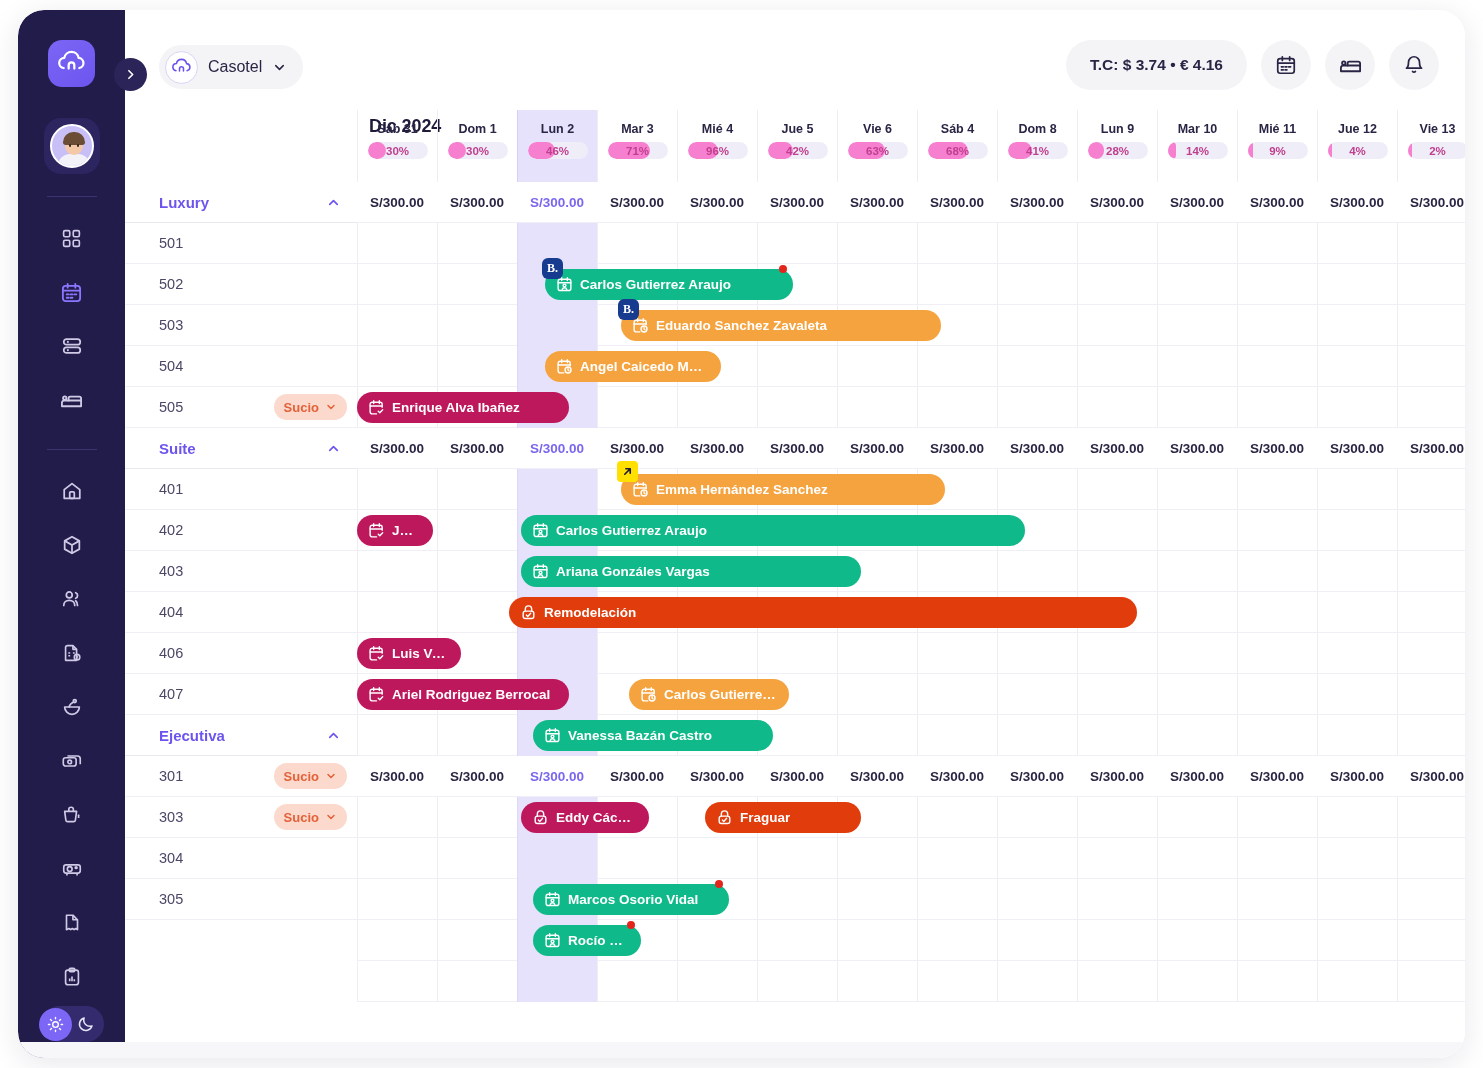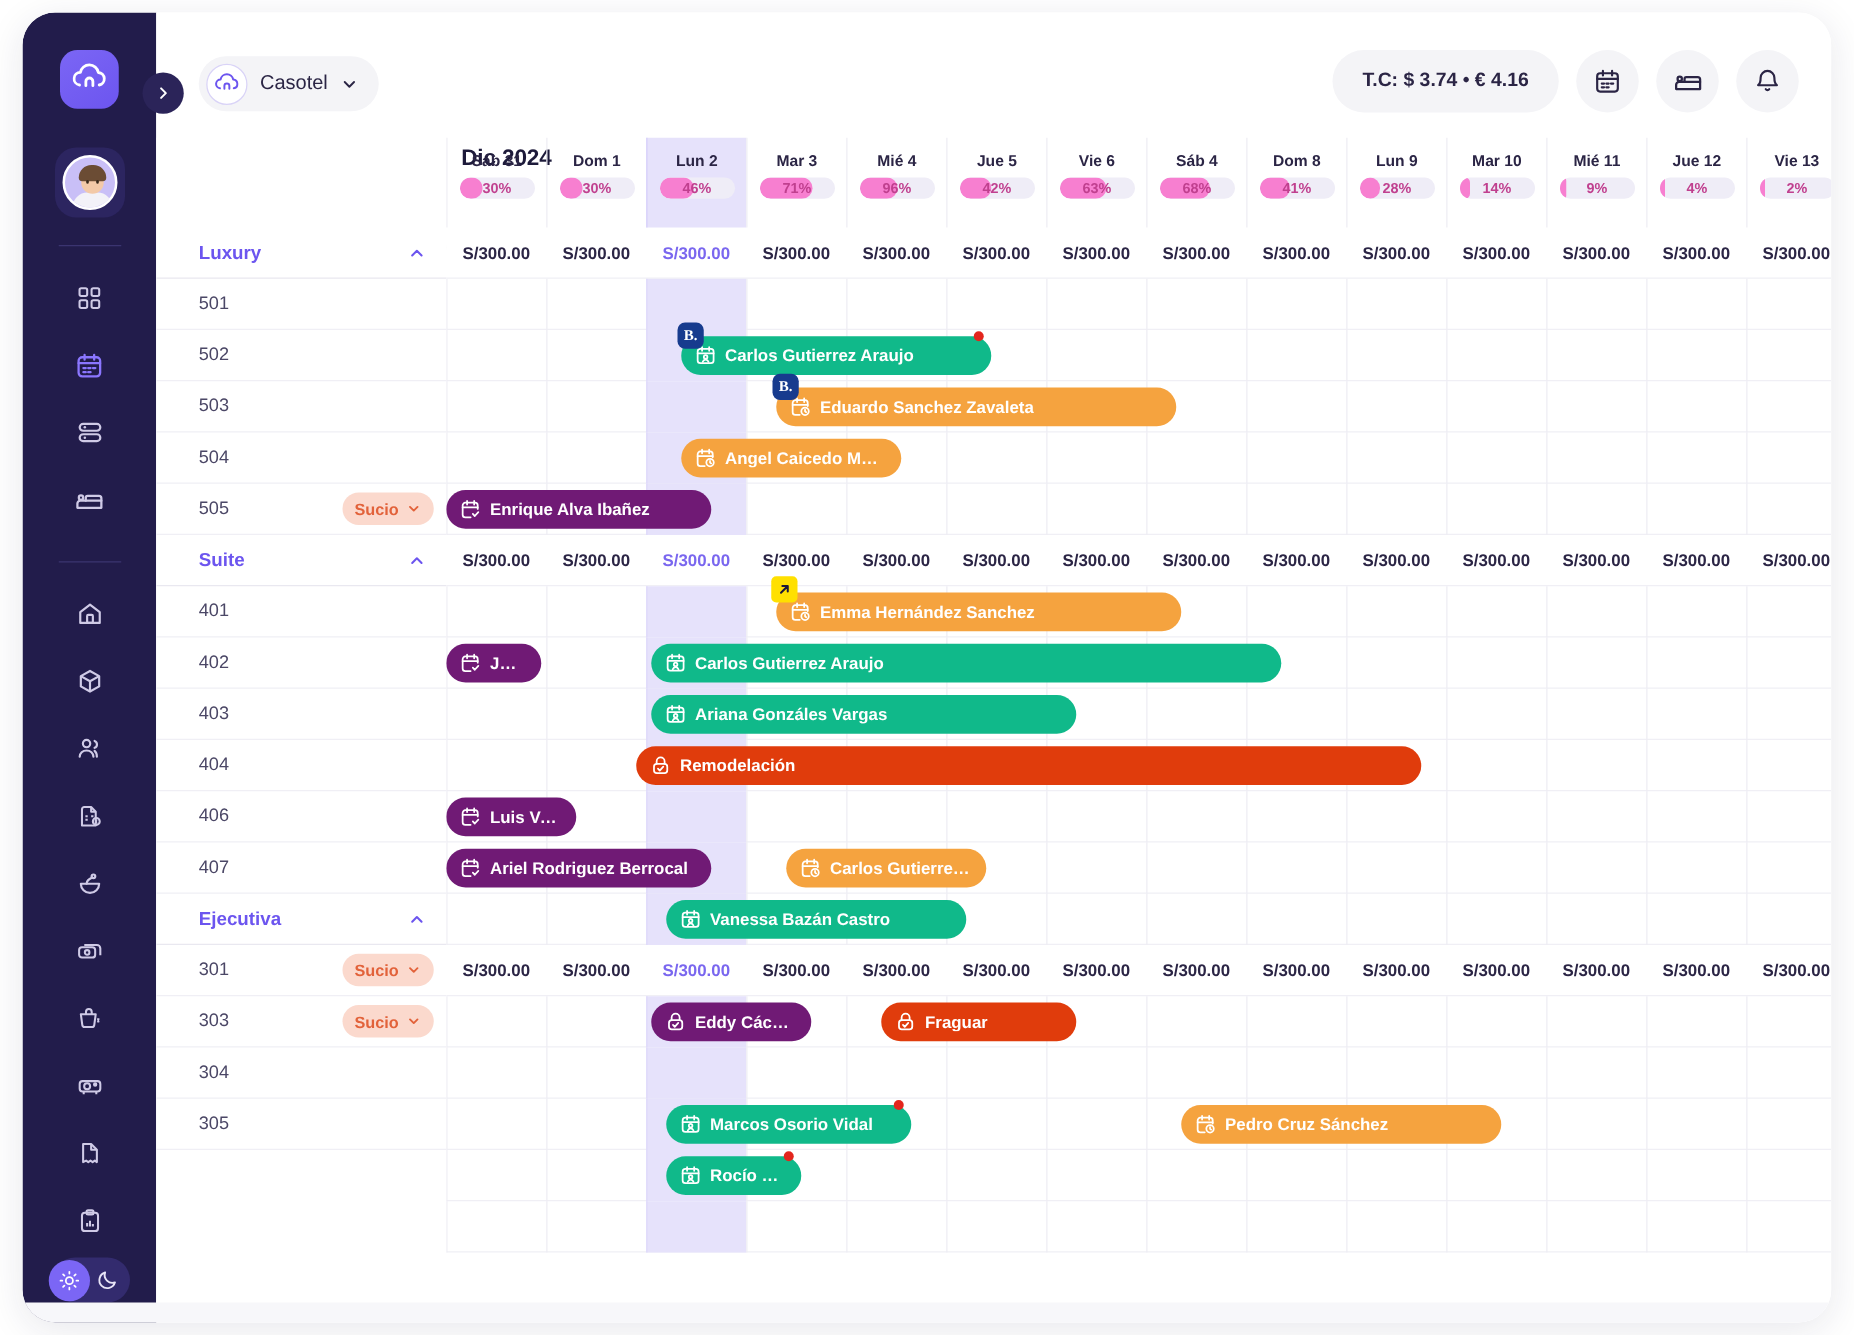--- a/index.html
+++ b/index.html
@@ -233,21 +233,21 @@
   .resv {
     position: absolute; height: 31px; border-radius: 16px;
     display: flex; align-items: center; gap: 7px;
     padding-left: 11px; padding-right: 12px;
     color: #ffffff; font-size: 13.5px; font-weight: 600;
     white-space: nowrap; overflow: hidden; cursor: pointer; z-index: 4;
   }
   .resv .rlabel { overflow: hidden; text-overflow: ellipsis; }
   .resv.green  { background: #10b98a; }
   .resv.orange { background: #f5a33f; }
-  .resv.gray   { background: #701a75; }
+  .resv.gray   { background: #be185d; }
   .resv.red    { background: #e03c0c; }
   .resv .ico { display: flex; flex: 0 0 auto; }
   .badge-b {
     position: absolute; width: 21px; height: 21px; border-radius: 6px;
     background: #173b8e; color: #fff; font-size: 12px; font-weight: 700;
     display: flex; align-items: center; justify-content: center; z-index: 7;
     font-family: "Liberation Serif", serif;
   }
   .badge-arrow {
     position: absolute; width: 21px; height: 21px; border-radius: 4px;
@@ -1119,31 +1119,20 @@
                   <svg width="17" height="17" viewBox="0 0 24 24" fill="none" stroke="#fff" stroke-width="2" stroke-linecap="round" stroke-linejoin="round">
                     <rect x="3" y="4.5" width="18" height="16" rx="3"></rect>
                     <path d="M3 9.5h18M8 2.5v4M16 2.5v4"></path>
                     <circle cx="12" cy="13.5" r="2"></circle>
                     <path d="M8.8 19c.5-1.6 1.7-2.4 3.2-2.4s2.7.8 3.2 2.4"></path>
                   </svg>
                 </span>
                 <span class="rlabel">Marcos Osorio Vidal</span>
               </div>
               <div class="dot-red" style="left: 358px; top: 698px;"></div>
-              <div class="resv orange" style="left: 588px; top: 702px; width: 256px;">
-                <span class="ico">
-                  <svg width="17" height="17" viewBox="0 0 24 24" fill="none" stroke="#fff" stroke-width="2" stroke-linecap="round" stroke-linejoin="round">
-                    <path d="M20 11V7.5a3 3 0 0 0-3-3H6a3 3 0 0 0-3 3V18a3 3 0 0 0 3 3h5"></path>
-                    <path d="M3 9.8h17M8 2.5v4M16 2.5v4"></path>
-                    <circle cx="17" cy="17" r="4.2"></circle>
-                    <path d="M17 15.2V17l1.3 1"></path>
-                  </svg>
-                </span>
-                <span class="rlabel">Pedro Cruz Sánchez</span>
-              </div>
               <div class="resv green" style="left: 176px; top: 743px; width: 108px;">
                 <span class="ico">
                   <svg width="17" height="17" viewBox="0 0 24 24" fill="none" stroke="#fff" stroke-width="2" stroke-linecap="round" stroke-linejoin="round">
                     <rect x="3" y="4.5" width="18" height="16" rx="3"></rect>
                     <path d="M3 9.5h18M8 2.5v4M16 2.5v4"></path>
                     <circle cx="12" cy="13.5" r="2"></circle>
                     <path d="M8.8 19c.5-1.6 1.7-2.4 3.2-2.4s2.7.8 3.2 2.4"></path>
                   </svg>
                 </span>
                 <span class="rlabel">Rocío Mi...</span>

